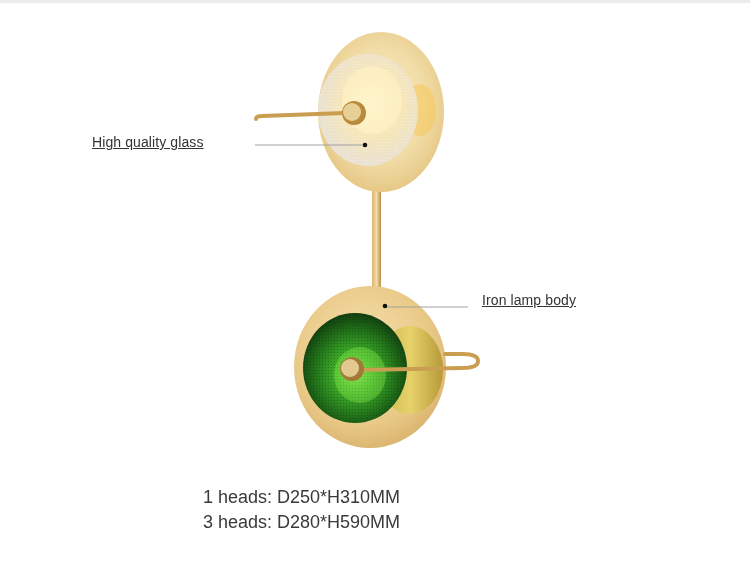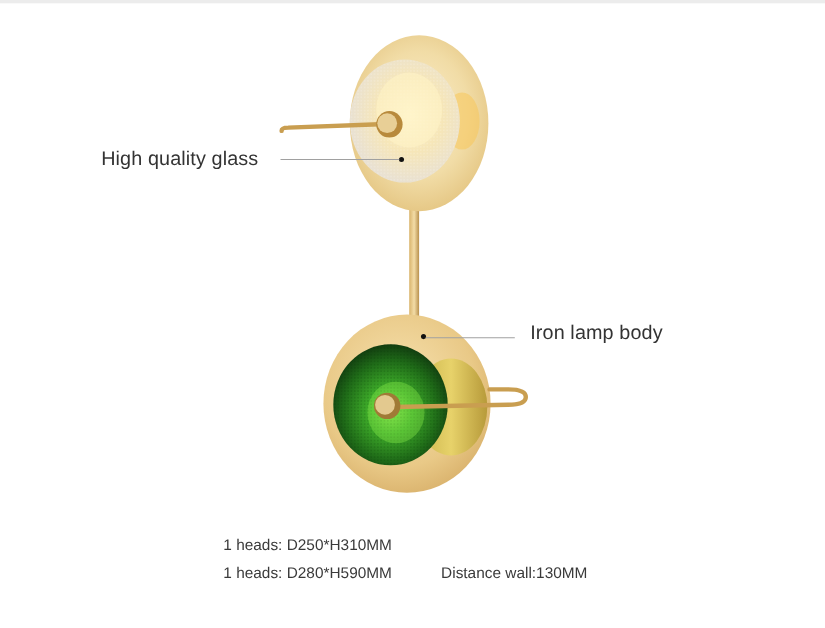--- a/index.html
+++ b/index.html
@@ -5,27 +5,28 @@
     html, body { margin: 0; padding: 0; }
     body {
       width: 750px; height: 571px; position: relative; overflow: hidden;
       background: #ffffff;
       font-family: "Liberation Sans", "DejaVu Sans", sans-serif;
       color: #333333;
     }
     .top-strip { position: absolute; left: 0; top: 0; width: 750px; height: 3px; background: #ececec; }
     .scene { position: absolute; left: 0; top: 0; width: 750px; height: 571px; }
     .label {
-      position: absolute; font-size: 18px; color: #333333; letter-spacing: 0.1px;
+      position: absolute; font-size: 14px; color: #333333; letter-spacing: 0.1px;
       white-space: nowrap;
+      text-decoration: underline;
     }
     .label-glass { left: 92px; top: 134px; }
     .label-iron { left: 482px; top: 292px; }
     .specs {
-      position: absolute; left: 203px; top: 487px; font-size: 14px; color: #3a3a3a;
+      position: absolute; left: 203px; top: 487px; font-size: 18px; color: #3a3a3a;
     }
     .spec-row { height: 25px; display: flex; }
     .spec-size { width: 198px; }
     .spec-dist { }
   </style>
 </head>
 <body>
 
 <div class="top-strip"></div>
 
@@ -110,16 +111,15 @@
 </svg>
 
 <div class="label label-glass">High quality glass</div>
 <div class="label label-iron">Iron lamp body</div>
 
 <div class="specs">
   <div class="spec-row">
     <span class="spec-size">1 heads: D250*H310MM</span>
   </div>
   <div class="spec-row">
-    <span class="spec-size">1 heads: D280*H590MM</span>
-    <span class="spec-dist">Distance wall:130MM</span>
+    <span class="spec-size">3 heads: D280*H590MM</span>
   </div>
 </div>
 
 </body></html>

